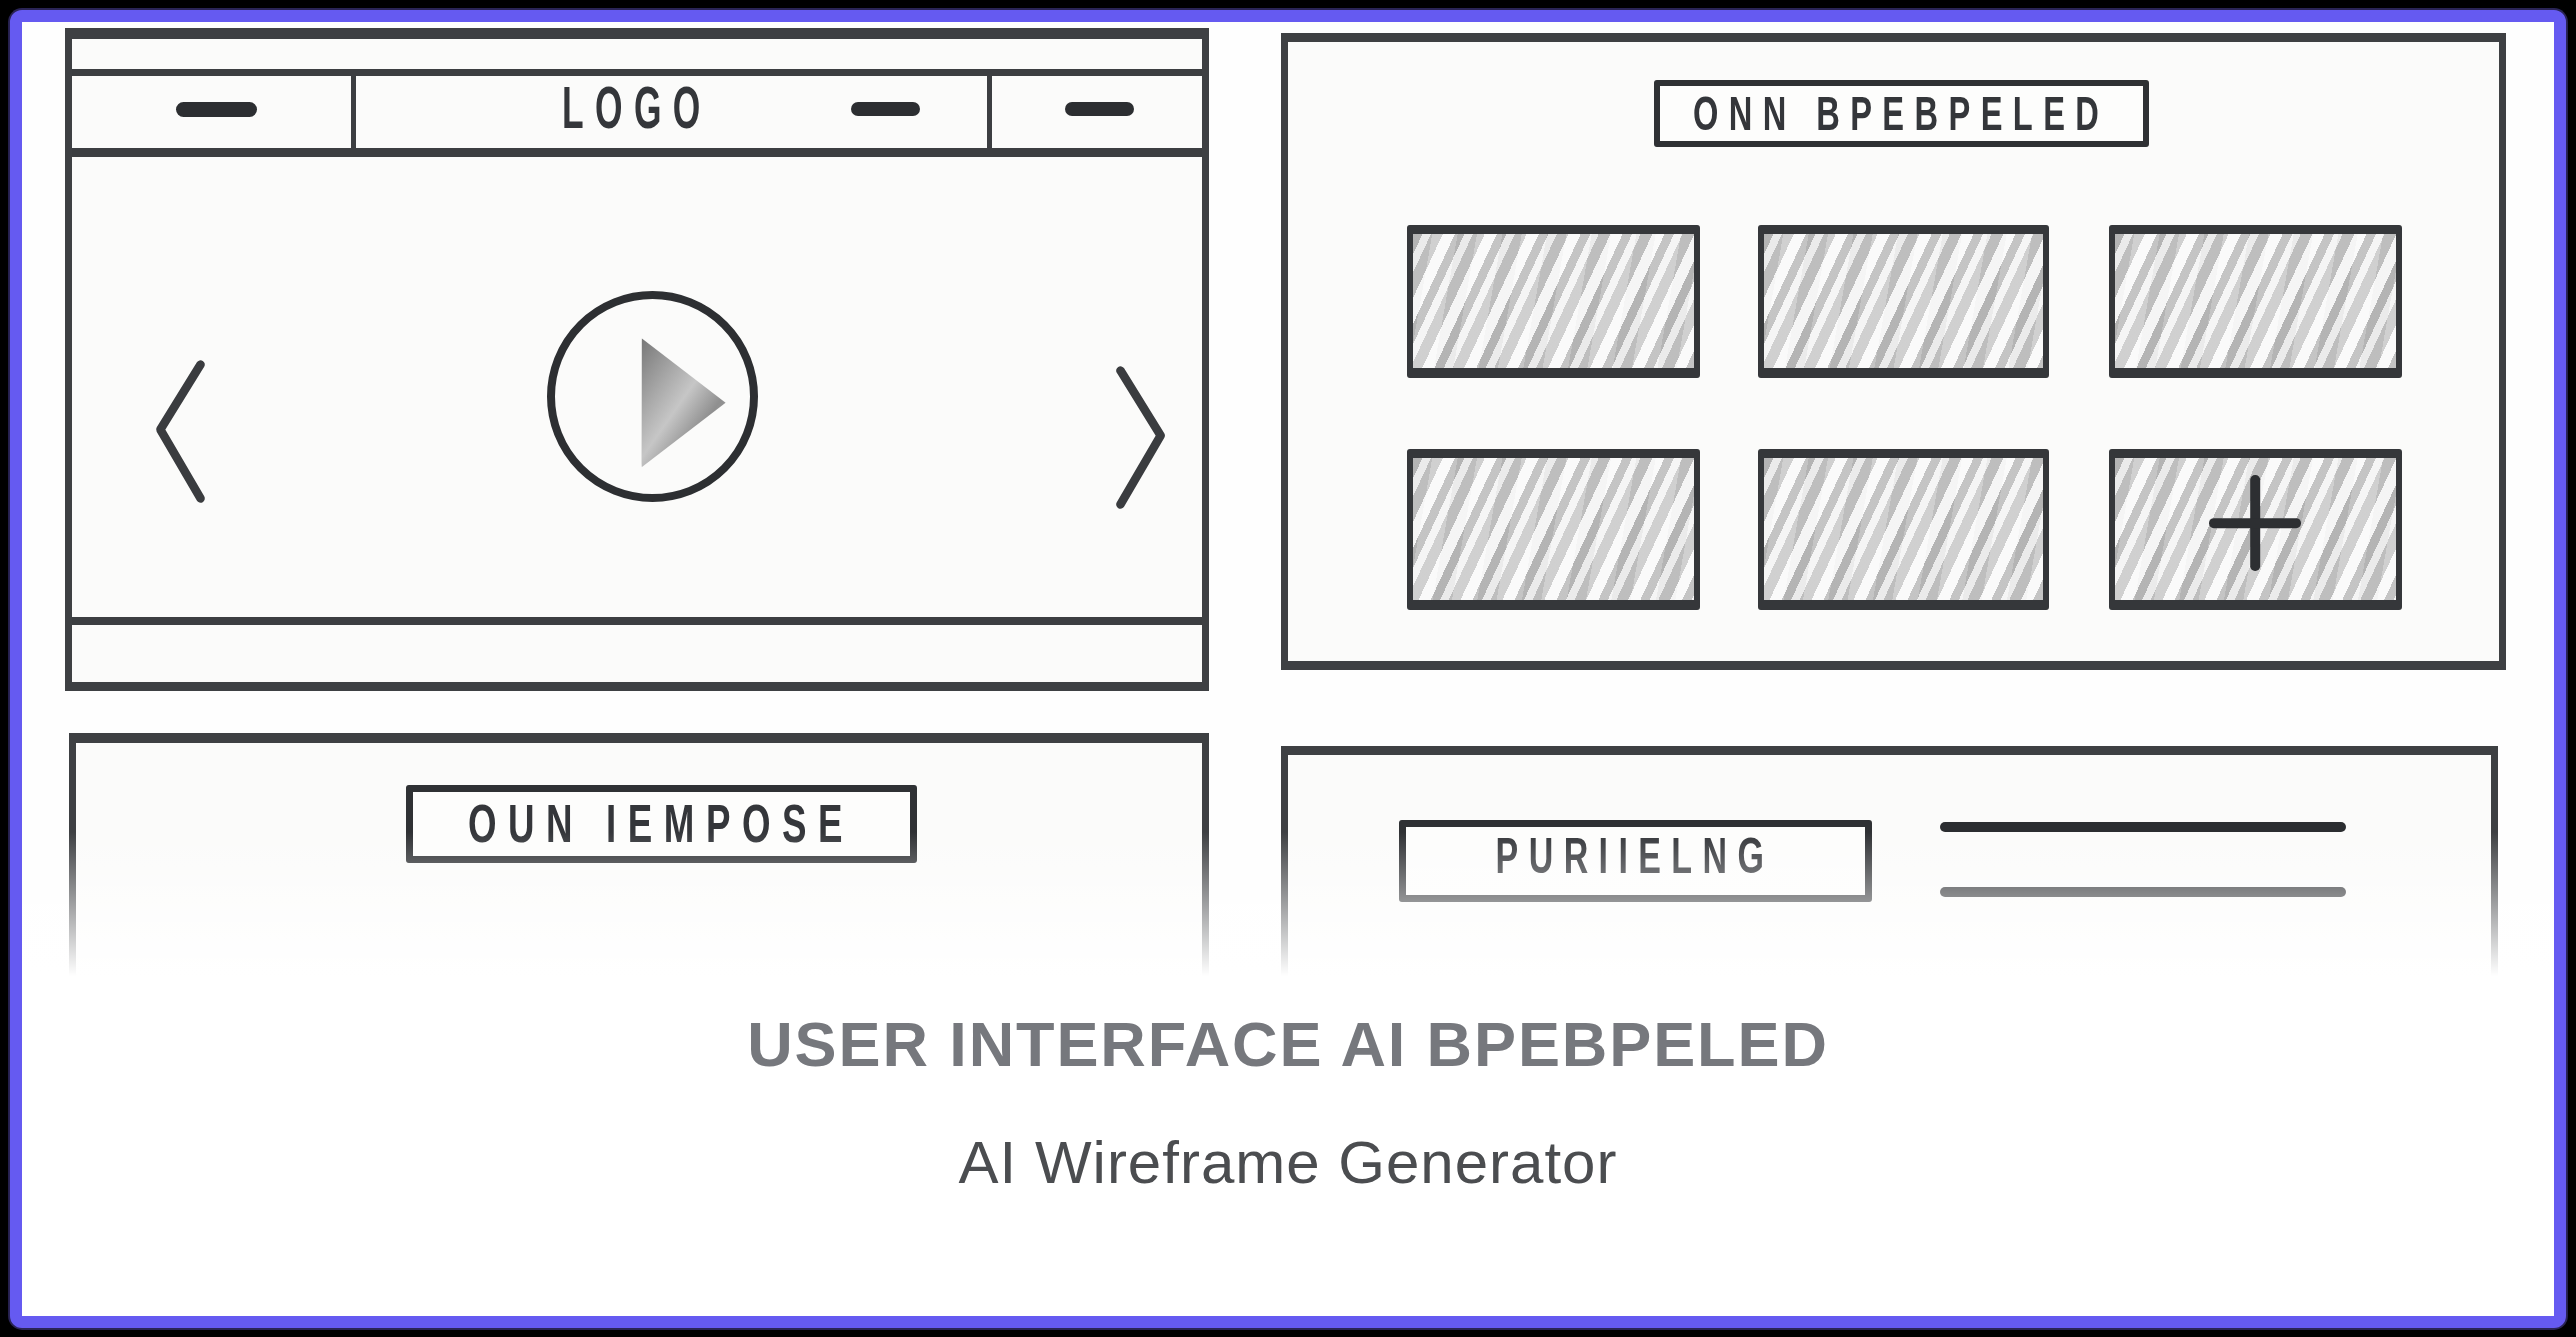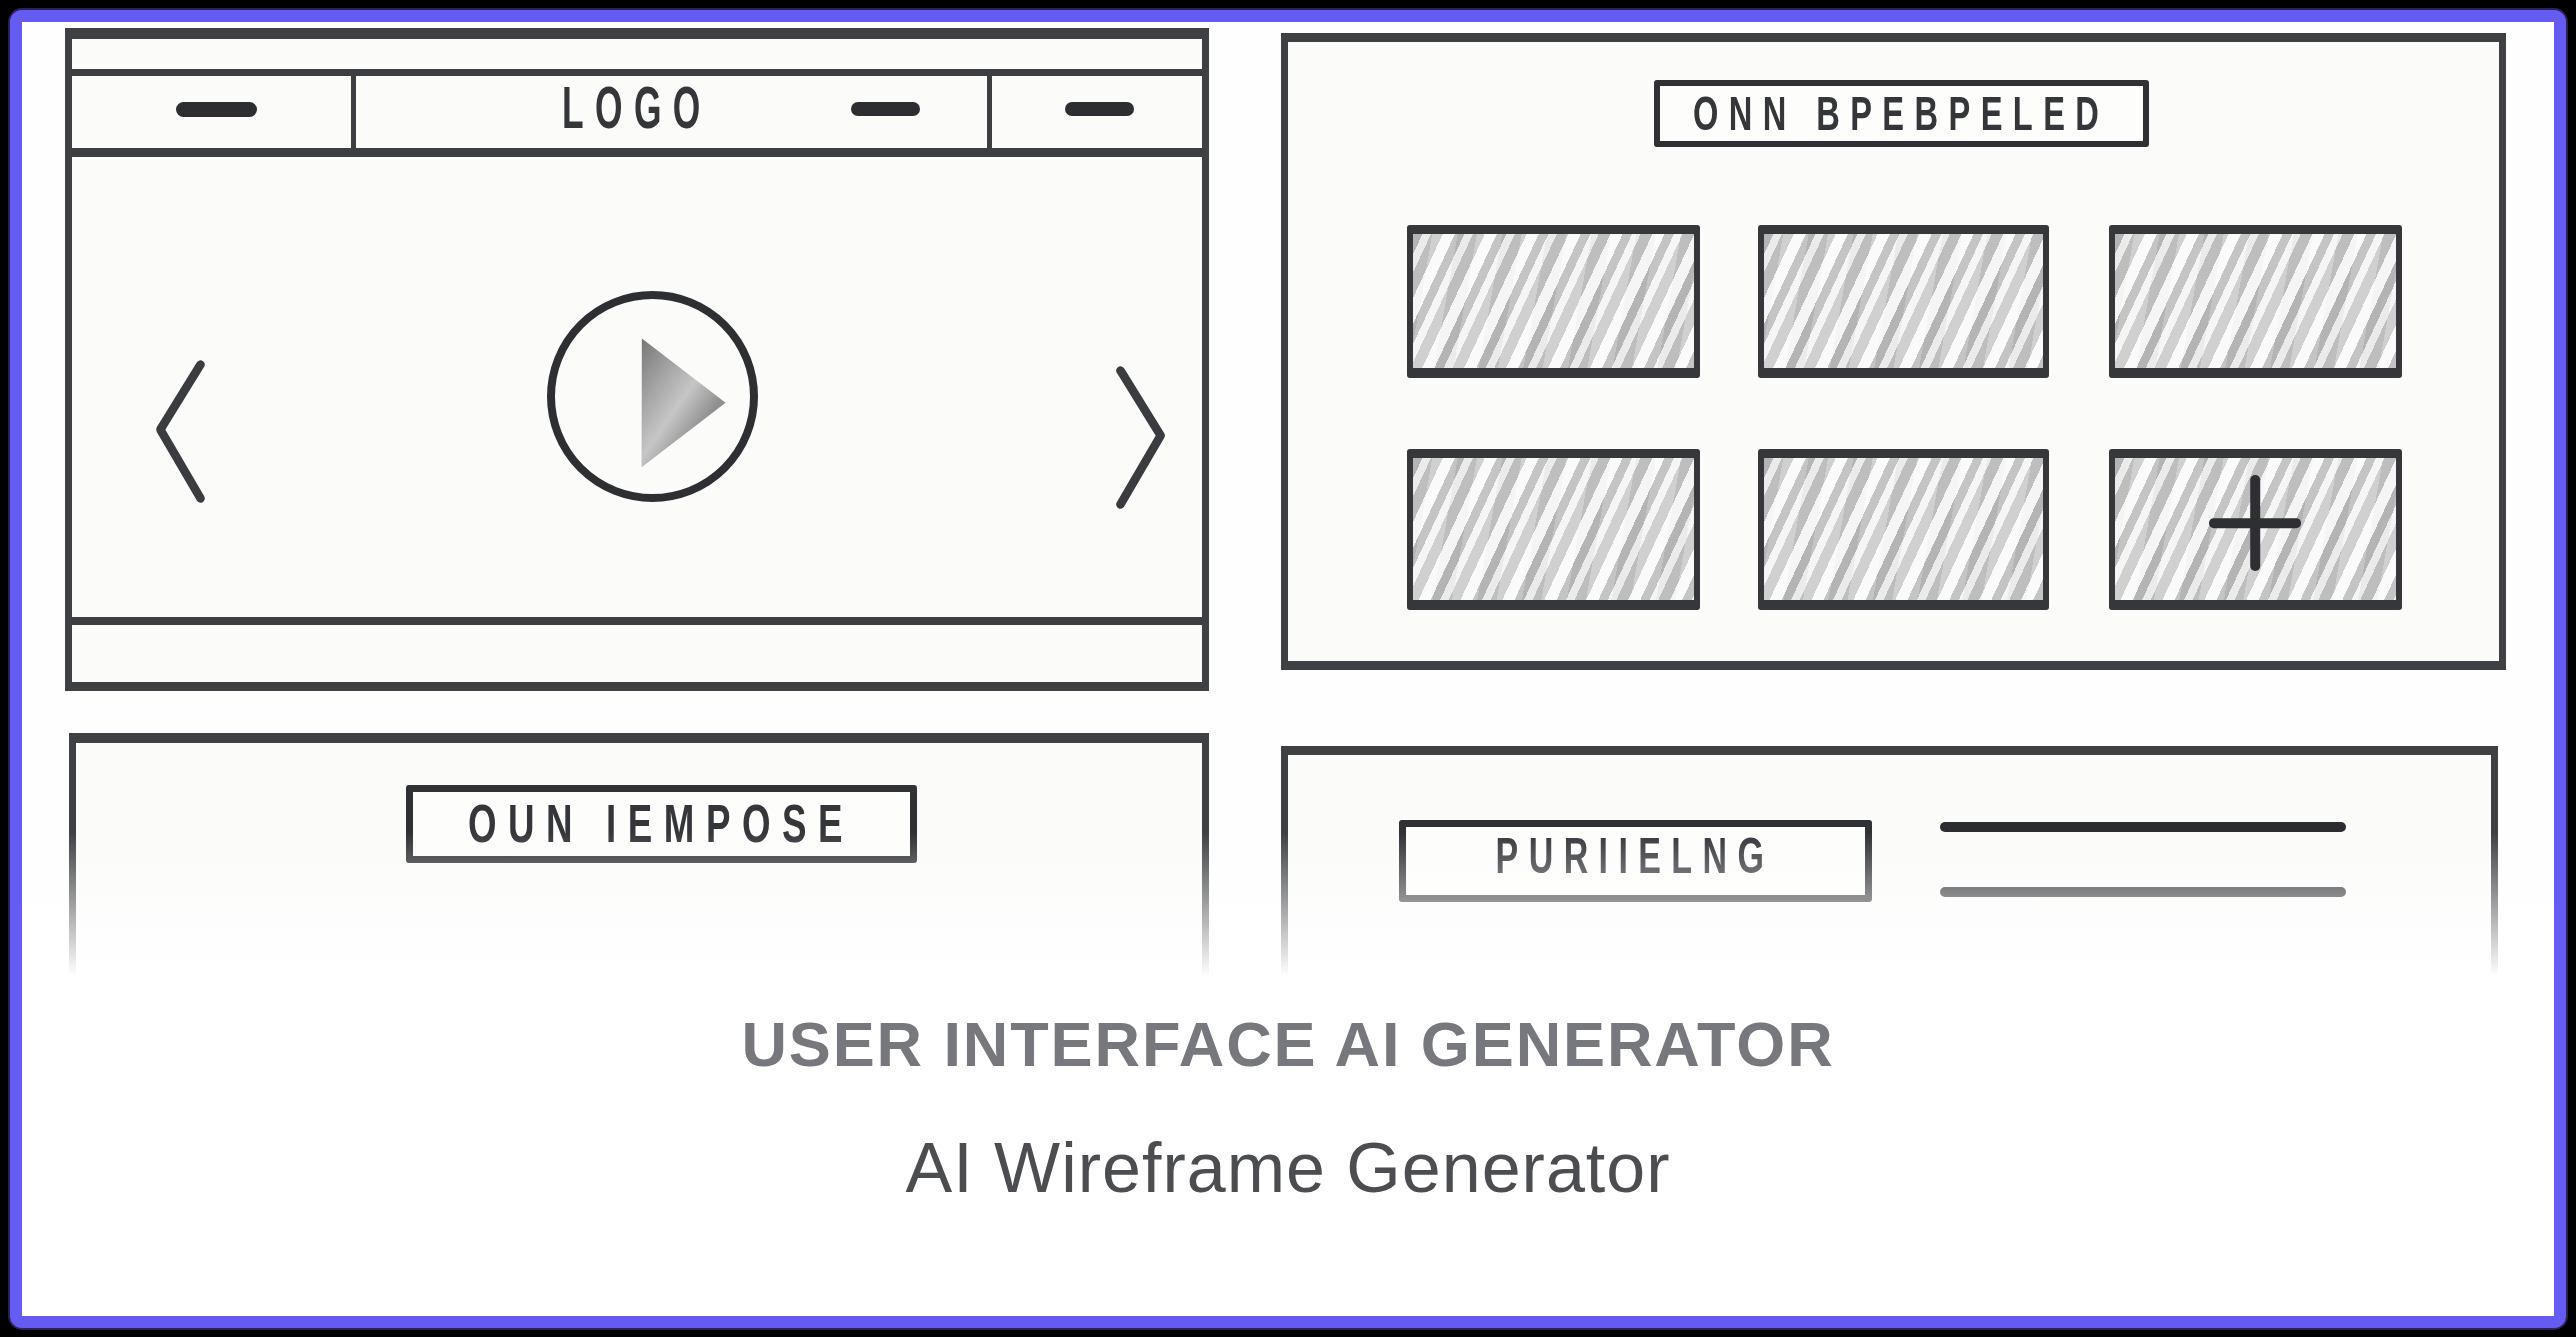--- a/index.html
+++ b/index.html
@@ -122,21 +122,21 @@
 
   
   .hero { position: absolute; left: 0; right: 0; top: 0; bottom: 0; z-index: 5; pointer-events: none; }
   .eyebrow {
     position: absolute; left: 0; width: 100%; top: 991px;
     text-align: center; font-size: 63px; line-height: 1; font-weight: 700;
     letter-spacing: 1.9px; color: #76787d;
   }
   .title {
     position: absolute; left: 0; width: 100%; top: 1111px;
-    text-align: center; font-size: 70px; line-height: 1; font-weight: 400;
+    text-align: center; font-size: 60px; line-height: 1; font-weight: 400;
     letter-spacing: 1px; color: #4b4d50;
   }
 </style>
 </head>
 <body>
 
 <div class="stage">
   <div class="card">
 
     <div class="panel p1">
@@ -193,19 +193,19 @@
       <div class="label-box">
         <span class="sk-text">PURIIELNG</span>
       </div>
       <div class="hline hl1"></div>
       <div class="hline hl2"></div>
     </div>
 
     <div class="fade"></div>
 
     <div class="hero">
-      <div class="eyebrow">USER INTERFACE AI GENERATOR</div>
+      <div class="eyebrow">USER INTERFACE AI BPEBPELED</div>
       <div class="title">AI Wireframe Generator</div>
     </div>
 
   </div>
 </div>
 
 
 </body></html>

